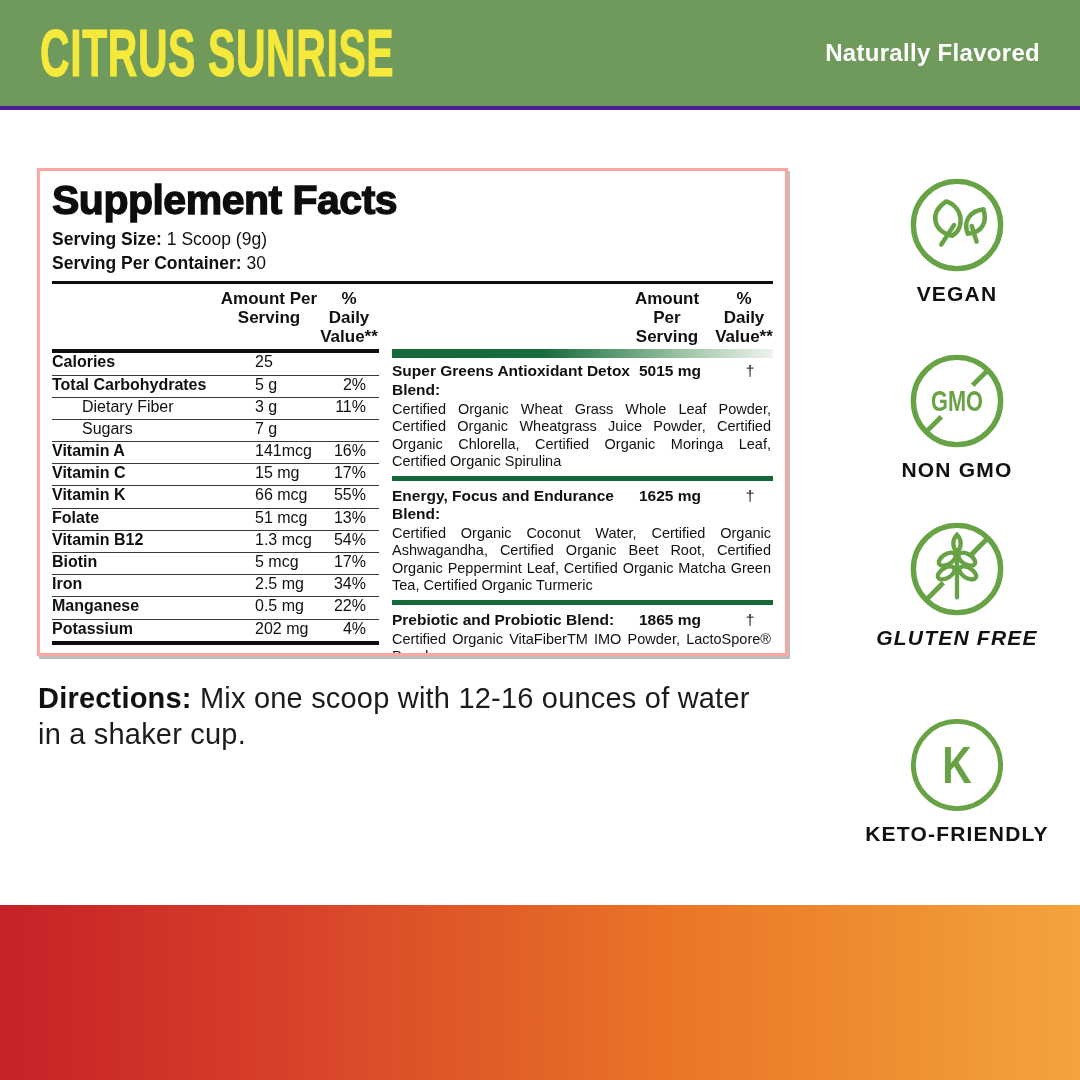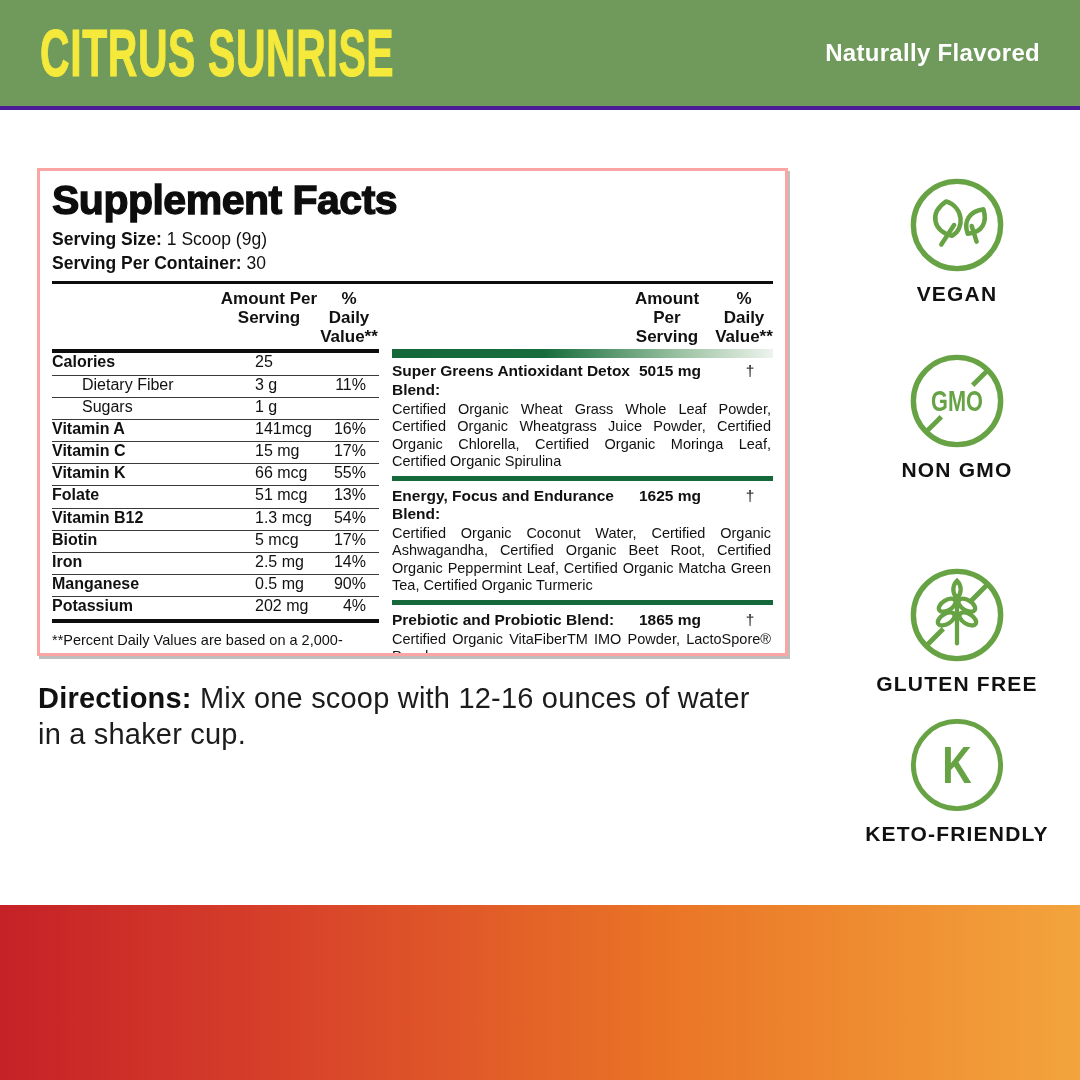--- a/index.html
+++ b/index.html
@@ -54,21 +54,21 @@
   .blend-title .bn { flex:1; }
   .blend-title .ba { width:88px; text-align:left; }
   .blend-title .bd { width:46px; text-align:center; font-weight:400; }
   .blend-desc { font-size:14.5px; line-height:1.21; text-align:justify; padding:0 2px 3px 0; }
   .sep { height:5px; background:#15683a; margin:2px 0 2px; }
 
   
   .badge { position:absolute; left:842px; width:230px; text-align:center; }
   .badge svg { width:98px; height:98px; display:block; margin:0 auto; }
   .badge-label { font-size:21px; font-weight:700; letter-spacing:1.2px; margin-top:8px; color:#111; }
-  .b-vegan { top:176px; } .b-gmo { top:352px; } .b-gluten { top:566px; } .b-keto { top:716px; }
+  .b-vegan { top:176px; } .b-gmo { top:352px; } .b-gluten { top:520px;font-style:italic; } .b-keto { top:716px; }
 
   
   .copy { position:absolute; left:38px; width:738px; font-size:29px; line-height:1.24;
           color:#1c1c1c; letter-spacing:.2px; }
   .copy .lab { font-weight:700; color:#111; }
   #directions { top:681px; }
   #contains { top:762px; }
 
   
   .stats { position:absolute; left:0; right:0; top:905px; height:175px;
@@ -105,28 +105,33 @@
           <div class="ch-dv pre">% Daily
 Value**</div>
         </div>
         <div class="head-bar"></div>
         <div id="nutrient-rows">
             <div class="row">
               <span class="n">Calories</span>
               <span class="a">25</span>
               <span class="dv"></span>
             </div>
+            <div class="row">
+              <span class="n">Total Carbohydrates</span>
+              <span class="a">5 g</span>
+              <span class="dv">2%</span>
+            </div>
             <div class="row indent">
               <span class="n">Dietary Fiber</span>
               <span class="a">3 g</span>
               <span class="dv">11%</span>
             </div>
             <div class="row indent">
               <span class="n">Sugars</span>
-              <span class="a">1 g</span>
+              <span class="a">7 g</span>
               <span class="dv"></span>
             </div>
             <div class="row">
               <span class="n">Vitamin A</span>
               <span class="a">141mcg</span>
               <span class="dv">16%</span>
             </div>
             <div class="row">
               <span class="n">Vitamin C</span>
               <span class="a">15 mg</span>
@@ -148,26 +153,26 @@
               <span class="dv">54%</span>
             </div>
             <div class="row">
               <span class="n">Biotin</span>
               <span class="a">5 mcg</span>
               <span class="dv">17%</span>
             </div>
             <div class="row">
               <span class="n">Iron</span>
               <span class="a">2.5 mg</span>
-              <span class="dv">14%</span>
+              <span class="dv">34%</span>
             </div>
             <div class="row">
               <span class="n">Manganese</span>
               <span class="a">0.5 mg</span>
-              <span class="dv">90%</span>
+              <span class="dv">22%</span>
             </div>
             <div class="row">
               <span class="n">Potassium</span>
               <span class="a">202 mg</span>
               <span class="dv">4%</span>
             </div>
           </div>
         <div class="thick-bar"></div>
         <div class="foot">
           <div>**Percent Daily Values are based on a 2,000-calorie diet.</div>

